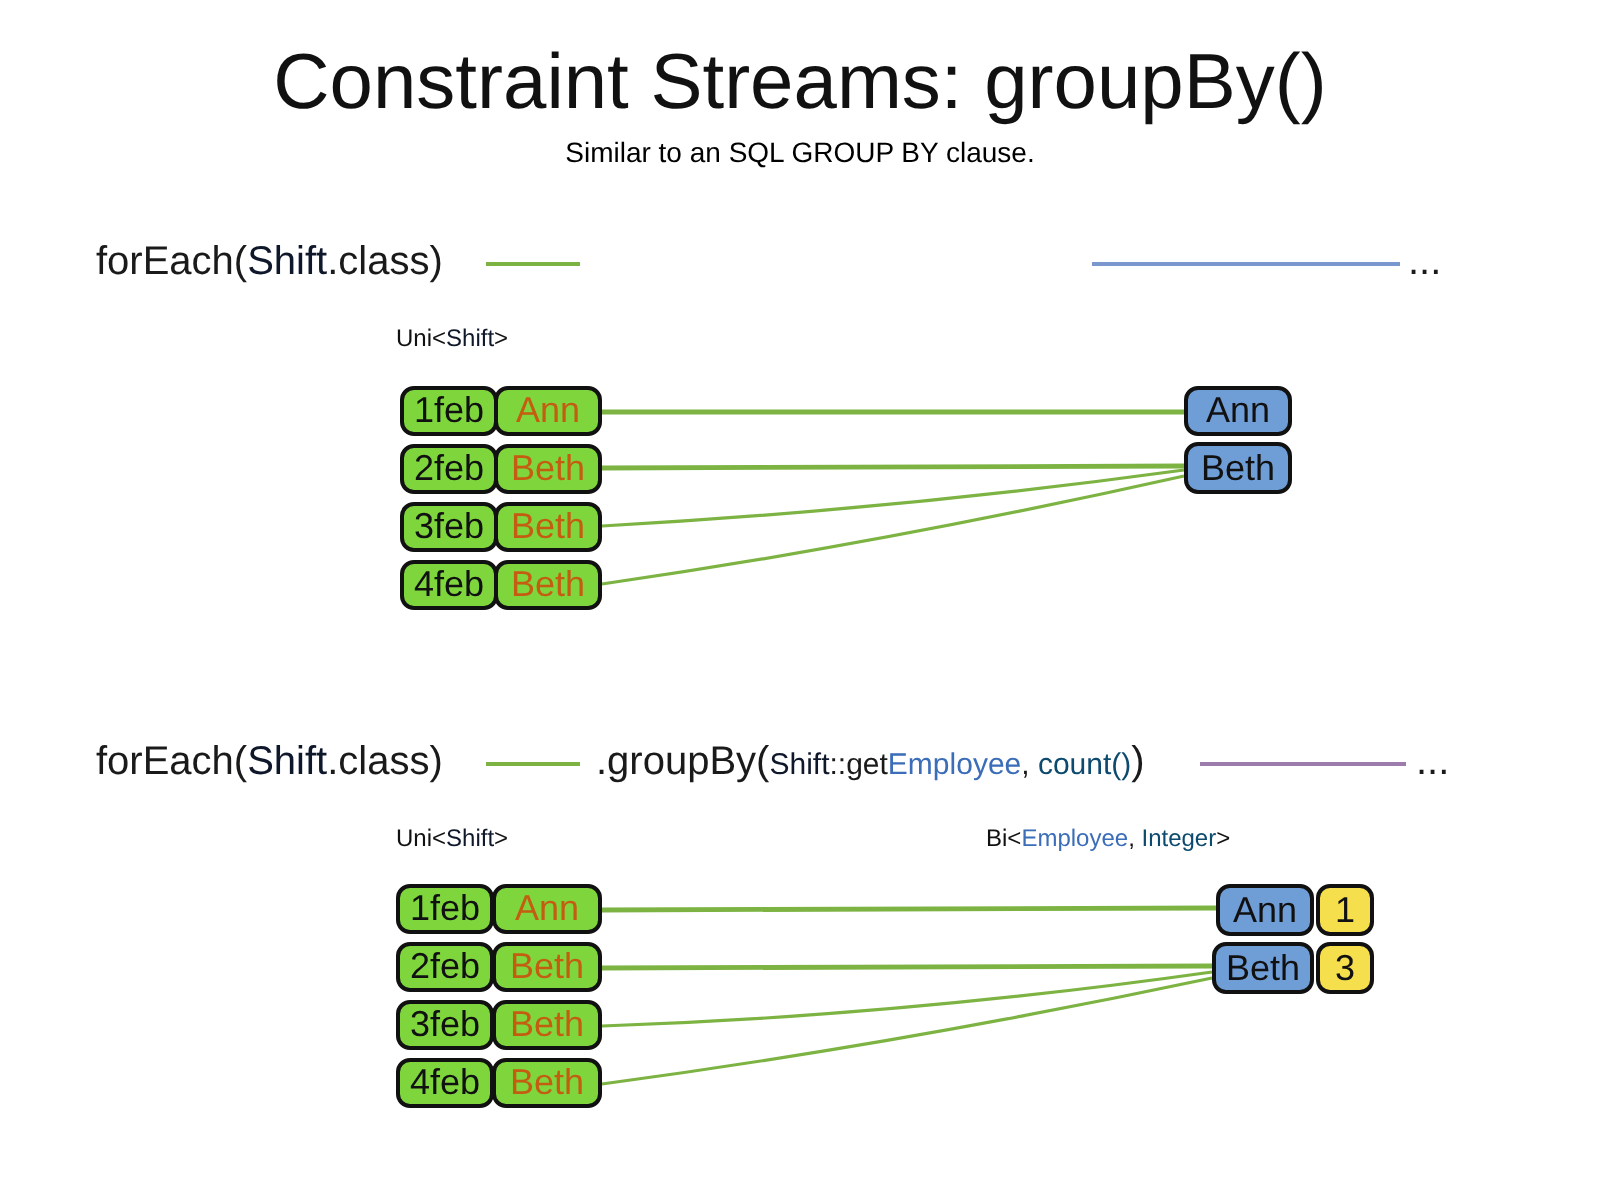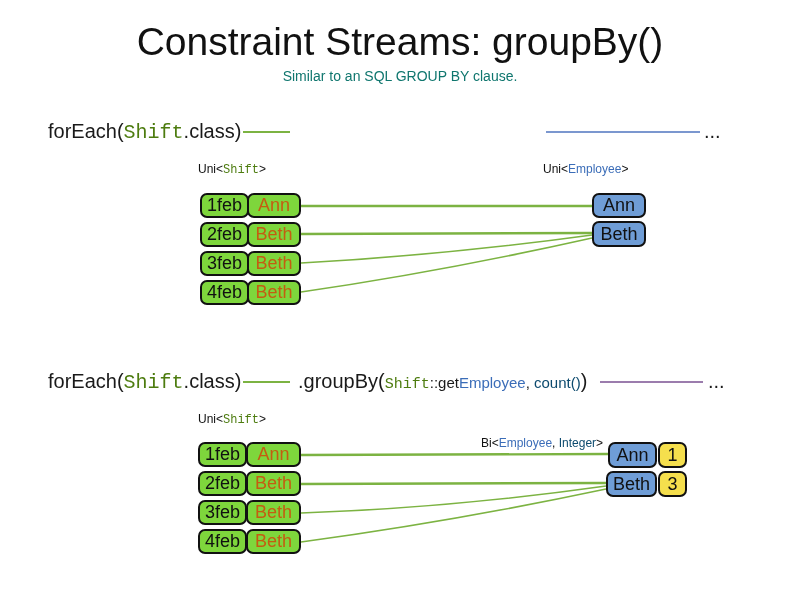--- a/index.html
+++ b/index.html
@@ -2,25 +2,25 @@
 <html><head>
 <meta charset="utf-8">
 <style>
   html,body { margin:0; padding:0; background:#fff; }
   .slide {
     position:relative; width:800px; height:600px; background:#ffffff;
     font-family:"Liberation Sans", sans-serif; color:#1a1a1a; overflow:hidden;
   }
   .abs { position:absolute; white-space:nowrap; }
   .title { left:0; top:20px; width:800px; text-align:center; font-size:39px; color:#111; }
-  .subtitle { left:0; top:68px; width:800px; text-align:center; font-size:14px; color:#0f766e; }
+  .subtitle { left:0; top:68px; width:800px; text-align:center; font-size:14px; color:#000000; }
   .code { font-size:20px; color:#1a1a1a; }
   .code .small { font-size:15px; }
   .label { font-size:12px; color:#111; }
-  .green-t  { color:#4d7c0f;font-family:Liberation Mono, monospace; }
+  .green-t  { color:#0f172a; }
   .blue-t   { color:#3b6db8; }
   .gold-t   { color:#0c4a6e; }
   .cell {
     position:absolute; box-sizing:border-box;
     border:2px solid #111; border-radius:7px;
     background:#7ed63c; color:#111;
     display:flex; align-items:center; justify-content:center;
     font-size:18px; z-index:3;text-align:right;
   }
   .cell.name  { color:#c45d11; z-index:2; }
@@ -55,21 +55,20 @@
   <div class="abs title">Constraint Streams: groupBy()</div>
   <div class="abs subtitle">Similar to an SQL GROUP BY clause.</div>
 
   <div class="abs code" style="left:48px; top:120px;"><span>forEach(</span><span class="green-t">Shift</span><span>.class)</span></div>
 
 
   <div class="abs code" style="left:704px; top:120px;">...</div>
 
   <div class="abs label" style="left:198px; top:162px;"><span>Uni&lt;</span><span class="green-t">Shift</span><span>&gt;</span></div>
 
-  <div class="abs label" style="left:543px; top:162px;"><span>Uni&lt;</span><span class="blue-t">Employee</span><span>&gt;</span></div>
 
   <div class="cell date" style="left:200px; top:193px; width:49px; height:25px;">1feb</div>
   <div class="cell name" style="left:247px; top:193px; width:54px; height:25px;">Ann</div>
   <div class="cell date" style="left:200px; top:222px; width:49px; height:25px;">2feb</div>
   <div class="cell name" style="left:247px; top:222px; width:54px; height:25px;">Beth</div>
   <div class="cell date" style="left:200px; top:251px; width:49px; height:25px;">3feb</div>
   <div class="cell name" style="left:247px; top:251px; width:54px; height:25px;">Beth</div>
   <div class="cell date" style="left:200px; top:280px; width:49px; height:25px;">4feb</div>
   <div class="cell name" style="left:247px; top:280px; width:54px; height:25px;">Beth</div>
 
@@ -77,21 +76,21 @@
   <div class="cell blue" style="left:592px; top:221px; width:54px; height:26px;">Beth</div>
 
   <div class="abs code" style="left:48px; top:370px;"><span>forEach(</span><span class="green-t">Shift</span><span>.class)</span></div>
 
   <div class="abs code" style="left:298px; top:370px;"><span>.groupBy(</span><span class="small green-t">Shift</span><span class="small">::get</span><span class="small blue-t">Employee</span><span class="small">, </span><span class="small gold-t">count()</span><span>)</span></div>
 
   <div class="abs code" style="left:708px; top:370px;">...</div>
 
   <div class="abs label" style="left:198px; top:412px;"><span>Uni&lt;</span><span class="green-t">Shift</span><span>&gt;</span></div>
 
-  <div class="abs label" style="left:481px; top:412px;margin-top:24px;"><span>Bi&lt;</span><span class="blue-t">Employee</span><span>, </span><span class="gold-t">Integer</span><span>&gt;</span></div>
+  <div class="abs label" style="left:493px; top:412px;"><span>Bi&lt;</span><span class="blue-t">Employee</span><span>, </span><span class="gold-t">Integer</span><span>&gt;</span></div>
 
   <div class="cell date" style="left:198px; top:442px; width:49px; height:25px;">1feb</div>
   <div class="cell name" style="left:246px; top:442px; width:55px; height:25px;">Ann</div>
   <div class="cell date" style="left:198px; top:471px; width:49px; height:25px;">2feb</div>
   <div class="cell name" style="left:246px; top:471px; width:55px; height:25px;">Beth</div>
   <div class="cell date" style="left:198px; top:500px; width:49px; height:25px;">3feb</div>
   <div class="cell name" style="left:246px; top:500px; width:55px; height:25px;">Beth</div>
   <div class="cell date" style="left:198px; top:529px; width:49px; height:25px;">4feb</div>
   <div class="cell name" style="left:246px; top:529px; width:55px; height:25px;">Beth</div>
 

